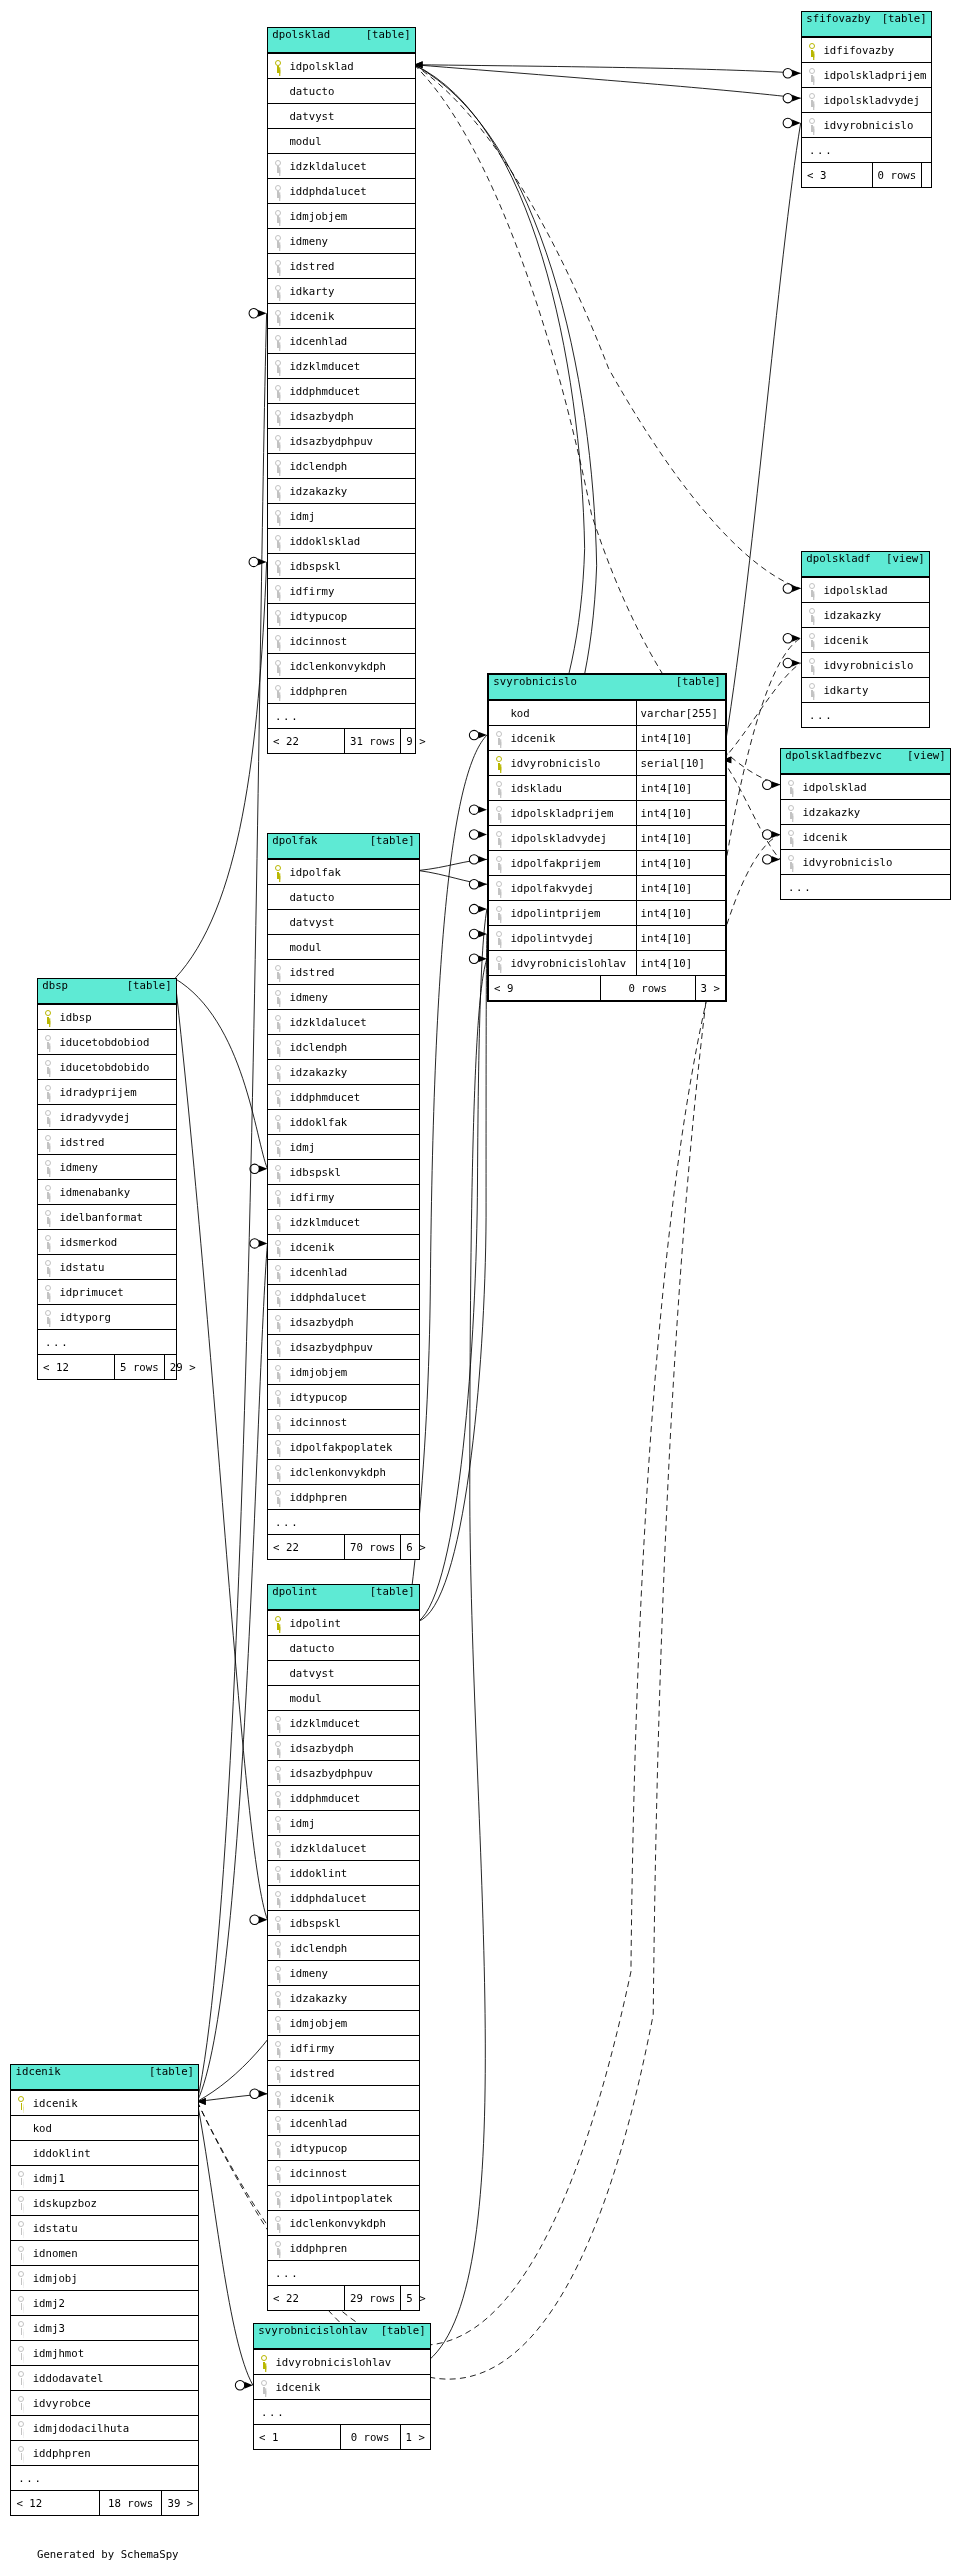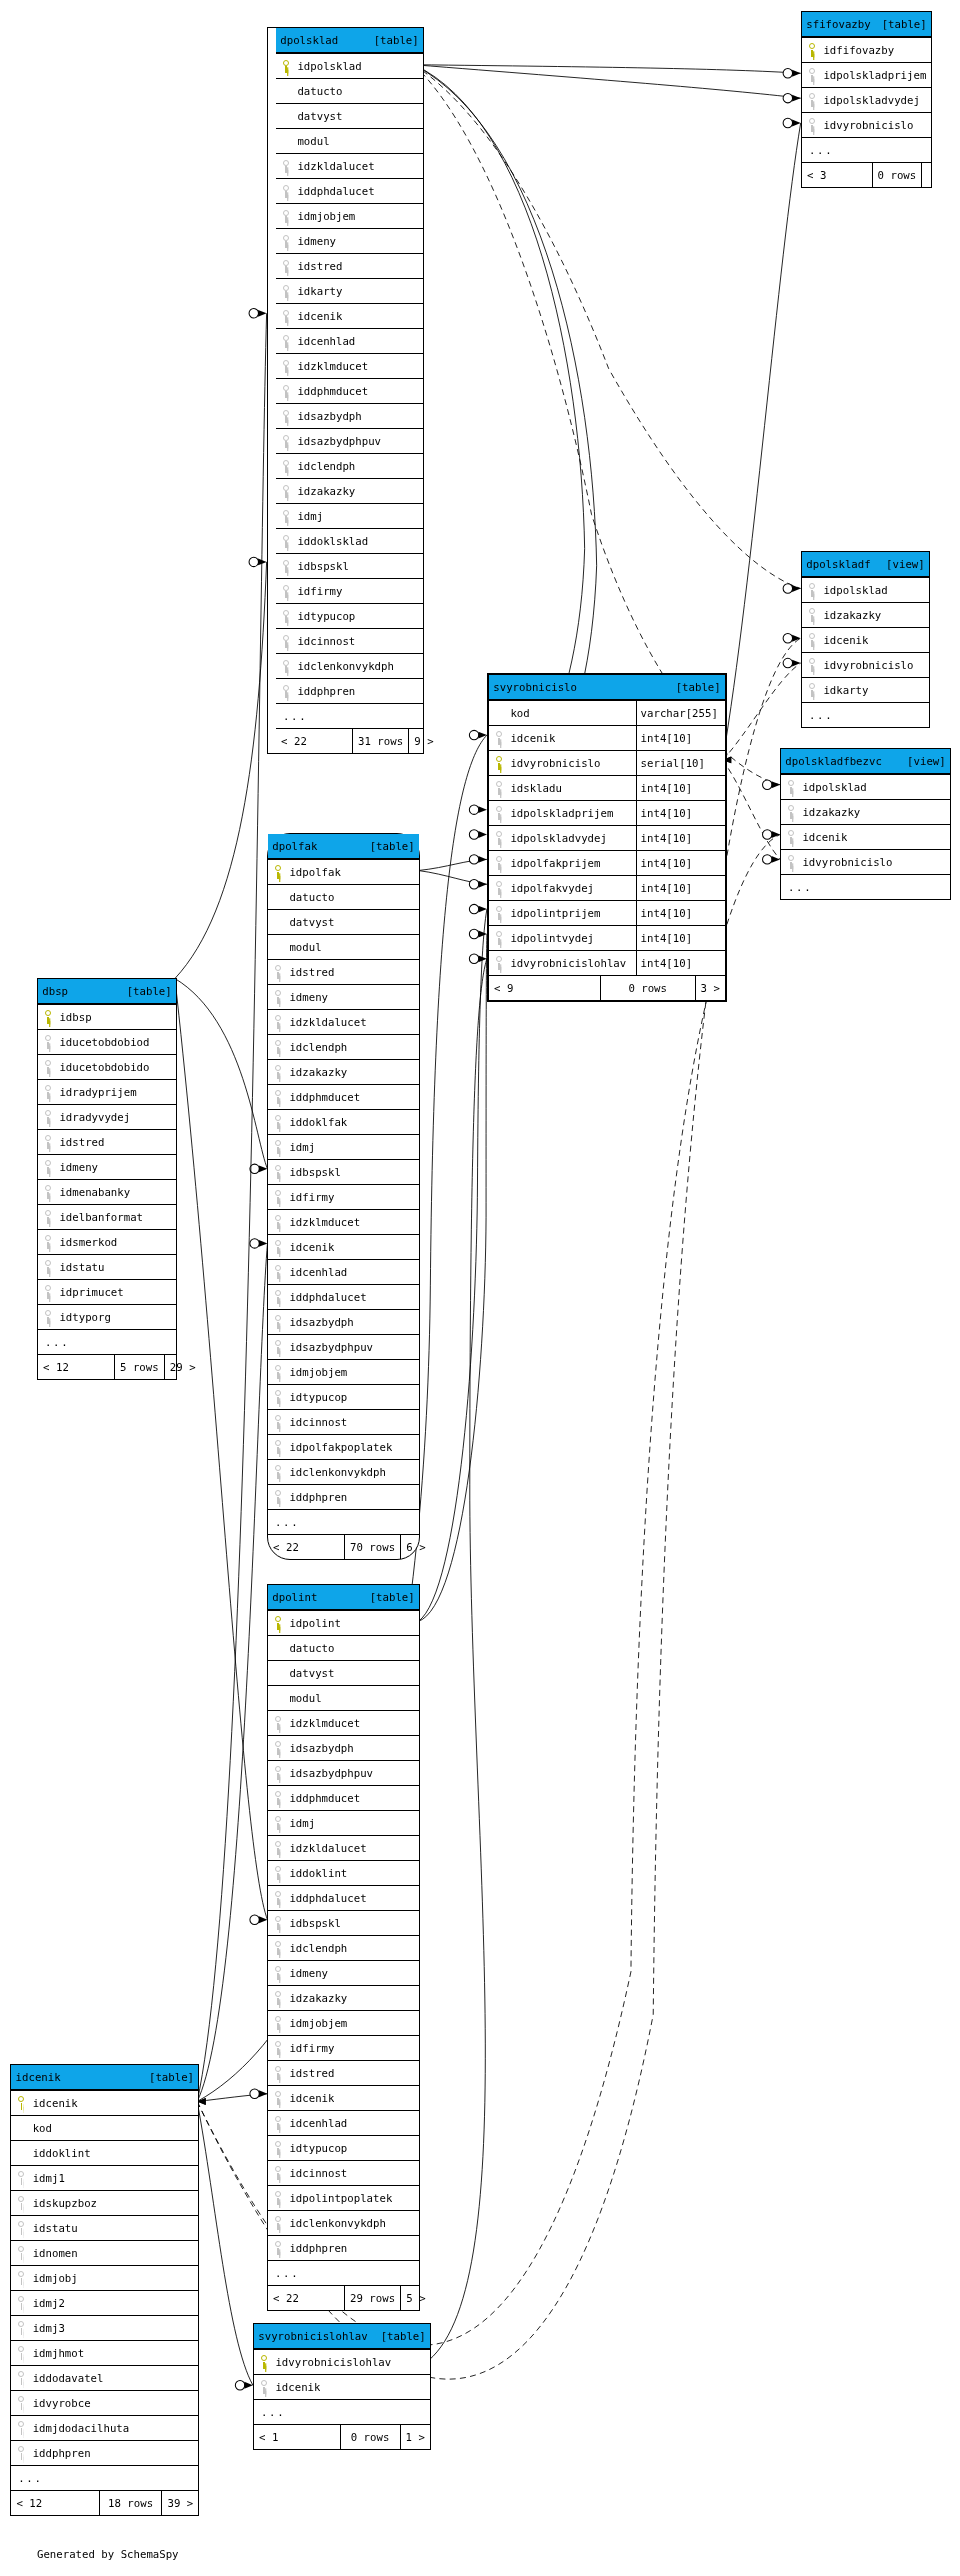--- a/index.html
+++ b/index.html
@@ -1,22 +1,22 @@
 <!DOCTYPE html>
 <html style="font-size:13.7px"><head>
 <meta charset="utf-8">
 <style>
   html,body{margin:0;padding:0;background:#fff;}
   #diagram{position:relative;width:961px;height:2576px;background:#fff;
     font-family:"DejaVu Sans Mono","Liberation Mono",monospace;font-size:10.7px;color:#000;overflow:hidden;}
   #edges{position:absolute;left:0;top:0;z-index:1;}
   .tbl{position:absolute;z-index:2;background:#fff;border:0.9px solid #000;}
   .tbl.focus{border:2.6px solid #000;}
-  .hd{display:flex;justify-content:space-between;align-items:center;height:24px;
-      background:#0ea5e9;border-bottom:0.9px solid #000;padding:0 4.3px;}
+  .hd{display:flex;justify-content:space-between;align-items:flex-start;height:24px;
+      background:#5eead4;border-bottom:0.9px solid #000;padding:0 4.3px;}
   .hd .kind{margin-left:5.1px;}
   .row{display:flex;align-items:center;height:24px;border-top:0.9px solid #000;}
   .row:first-of-type{border-top:none;}
   .nm{white-space:nowrap;overflow:hidden;}
   .tp{margin-left:auto;border-left:0.9px solid #000;align-self:stretch;display:flex;
       align-items:center;padding:0 3.4px;white-space:nowrap;}
   .key{position:relative;width:9.4px;height:15.4px;flex:0 0 9.4px;margin:0 6px 0 6px;}
   .key.none{visibility:hidden;}
   .key::before{content:"";position:absolute;top:0.9px;left:0.9px;width:4.3px;height:4.3px;
       border:1.7px solid var(--kc);border-radius:50%;}
@@ -158,21 +158,21 @@
         <polygon points="230,2451.5 240,2447.5 240,2455.5" fill="#000"></polygon>
       </g>
       <g>
         <path d="M 230 2451.5 C 410,2820 610,2890 736,2300 C 744,1450 826,1010 910 973.5" fill="none" stroke="#000" stroke-width="1" stroke-dasharray="7,5"></path>
         <circle cx="895" cy="973.5" r="5.5" fill="#fff" stroke="#000" stroke-width="1.2"></circle>
         <polygon points="910,973.5 900,969.5 900,977.5" fill="#000"></polygon>
         <polygon points="230,2451.5 240,2447.5 240,2455.5" fill="#000"></polygon>
       </g>
     </svg>
   <div id="credit">Generated by SchemaSpy</div>
-<div class="tbl" style="left: 267px; top: 27.4px; width: 147px; padding-left: 8px;">
+<div class="tbl" style="left: 267px; top: 27.4px; width: 147px;">
       <div class="hd">
         <span class="title">dpolsklad</span>
         <span class="kind">[table]</span>
       </div>
       <div class="row">
         <span class="key pk"></span>
         <span class="nm">idpolsklad</span>
       </div>
       <div class="row">
         <span class="key none"></span>
@@ -418,21 +418,21 @@
         <span class="key fk"></span>
         <span class="nm">idvyrobnicislohlav</span>
         <span class="tp" style="width: 81px;">int4[10]</span>
       </div>
       <div class="ft">
         <span class="c c1">&lt; 9</span>
         <span class="c c2">0 rows</span>
         <span class="c c3">3 &gt;</span>
       </div>
     </div>
-    <div class="tbl" style="left: 267px; top: 833px; width: 151px; border-radius: 23px;">
+    <div class="tbl" style="left: 267px; top: 833px; width: 151px;">
       <div class="hd">
         <span class="title">dpolfak</span>
         <span class="kind">[table]</span>
       </div>
       <div class="row">
         <span class="key pk"></span>
         <span class="nm">idpolfak</span>
       </div>
       <div class="row">
         <span class="key none"></span>

